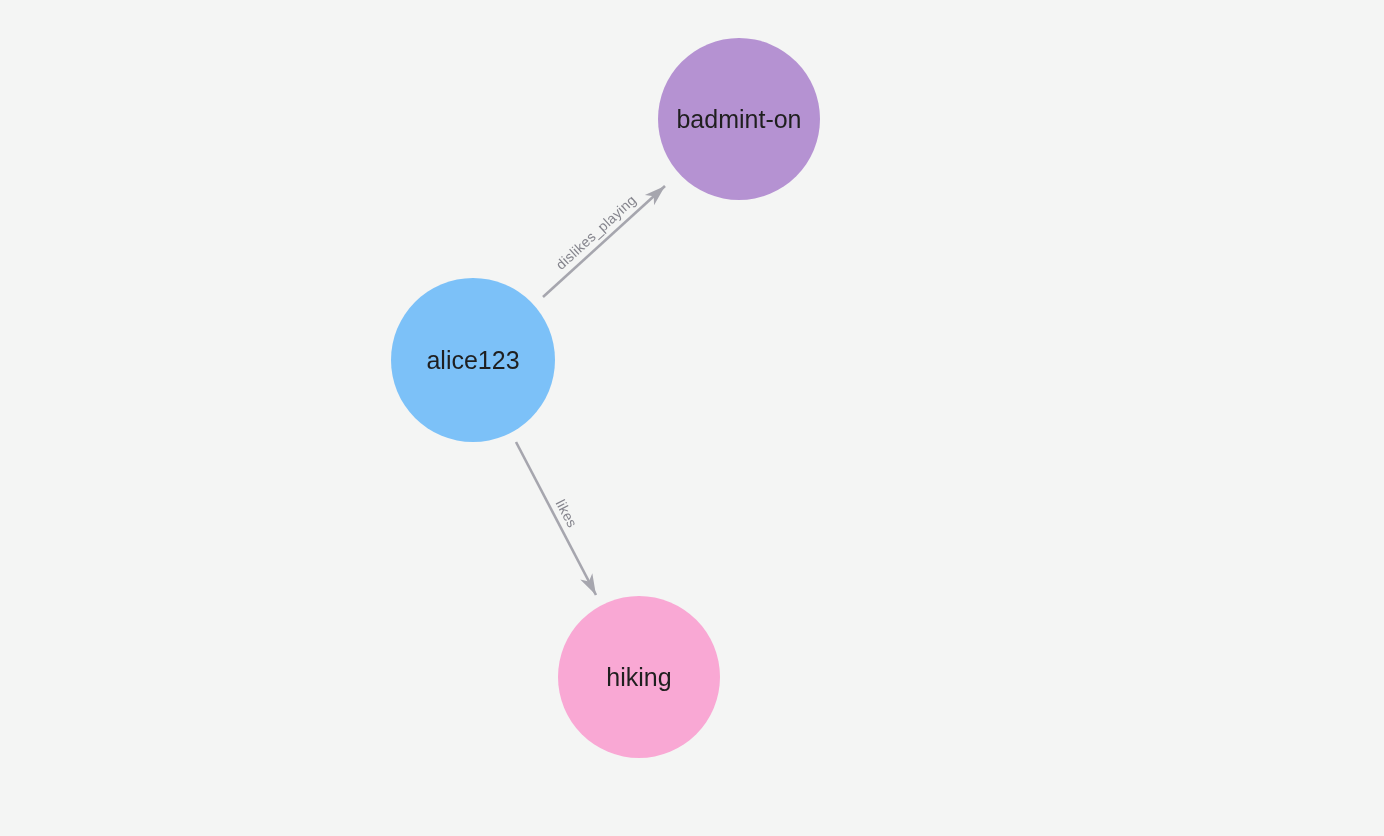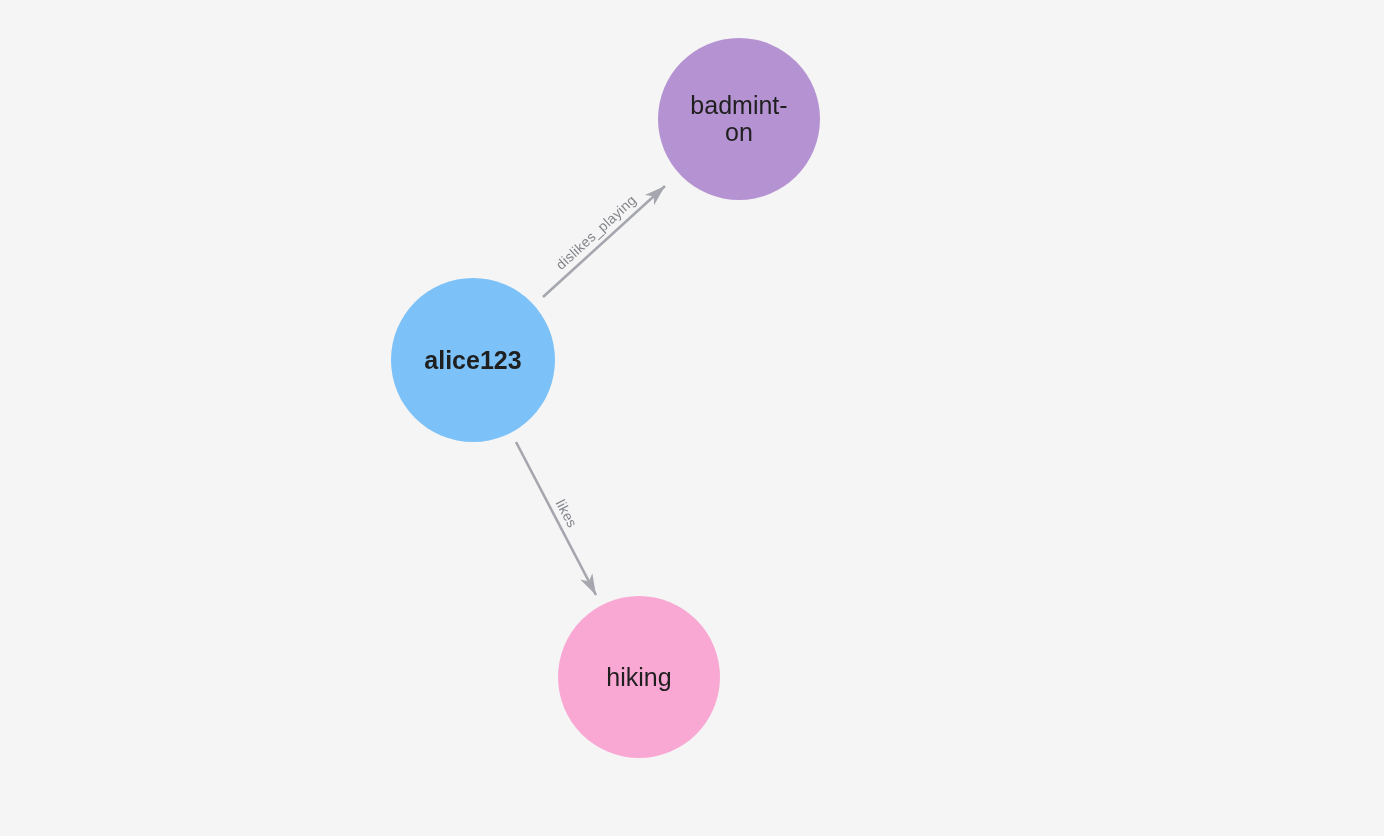--- a/index.html
+++ b/index.html
@@ -26,21 +26,21 @@
   }
   .edge-label {
     font-family: "Liberation Sans", sans-serif;
     font-size: 14px;
     letter-spacing: 0.3px;
   }
   .node {
     position: absolute;
     border-radius: 50%;
     display: flex;
-    flex-direction: column;
+    flex-direction: row;
     align-items: center;
     justify-content: center;
     cursor: pointer;
     user-select: none;
   }
   .cap-line {
     display: block;
     font-size: 25px;
     line-height: 27px;
     text-align: center;
@@ -63,21 +63,21 @@
       <line class="edge-line" marker-end="url(#arrowhead)" x1="543" y1="297" x2="665" y2="186" stroke="#a6a6ae"></line>
       <text class="edge-label" text-anchor="middle" dy="-7" transform="translate(604,241) rotate(-42.3)" fill="#84848c">dislikes_playing</text>
     </g>
 
     <g>
       <line class="edge-line" marker-end="url(#arrowhead)" x1="516" y1="442" x2="596" y2="595" stroke="#a6a6ae"></line>
       <text class="edge-label" text-anchor="middle" dy="-7" transform="translate(556,519) rotate(62.4)" fill="#84848c">likes</text>
     </g>
   </svg>
 
-  <div class="node" style="left: 391px; top: 278px; width: 164px; height: 164px; background: rgb(124, 193, 248); color: rgb(31, 31, 31); font-weight: bold;">
+  <div class="node" style="left: 391px; top: 278px; width: 164px; height: 164px; background: rgb(124, 193, 248); color: rgb(31, 31, 31);">
     <span class="cap-line">alice123</span>
   </div>
 
   <div class="node" style="left: 658px; top: 38px; width: 162px; height: 162px; background: rgb(181, 146, 210); color: rgb(31, 31, 31);">
     <span class="cap-line">badmint-</span>
     <span class="cap-line">on</span>
   </div>
 
   <div class="node" style="left: 558px; top: 596px; width: 162px; height: 162px; background: #f9a8d4; color: rgb(31, 31, 31);">
     <span class="cap-line">hiking</span>

